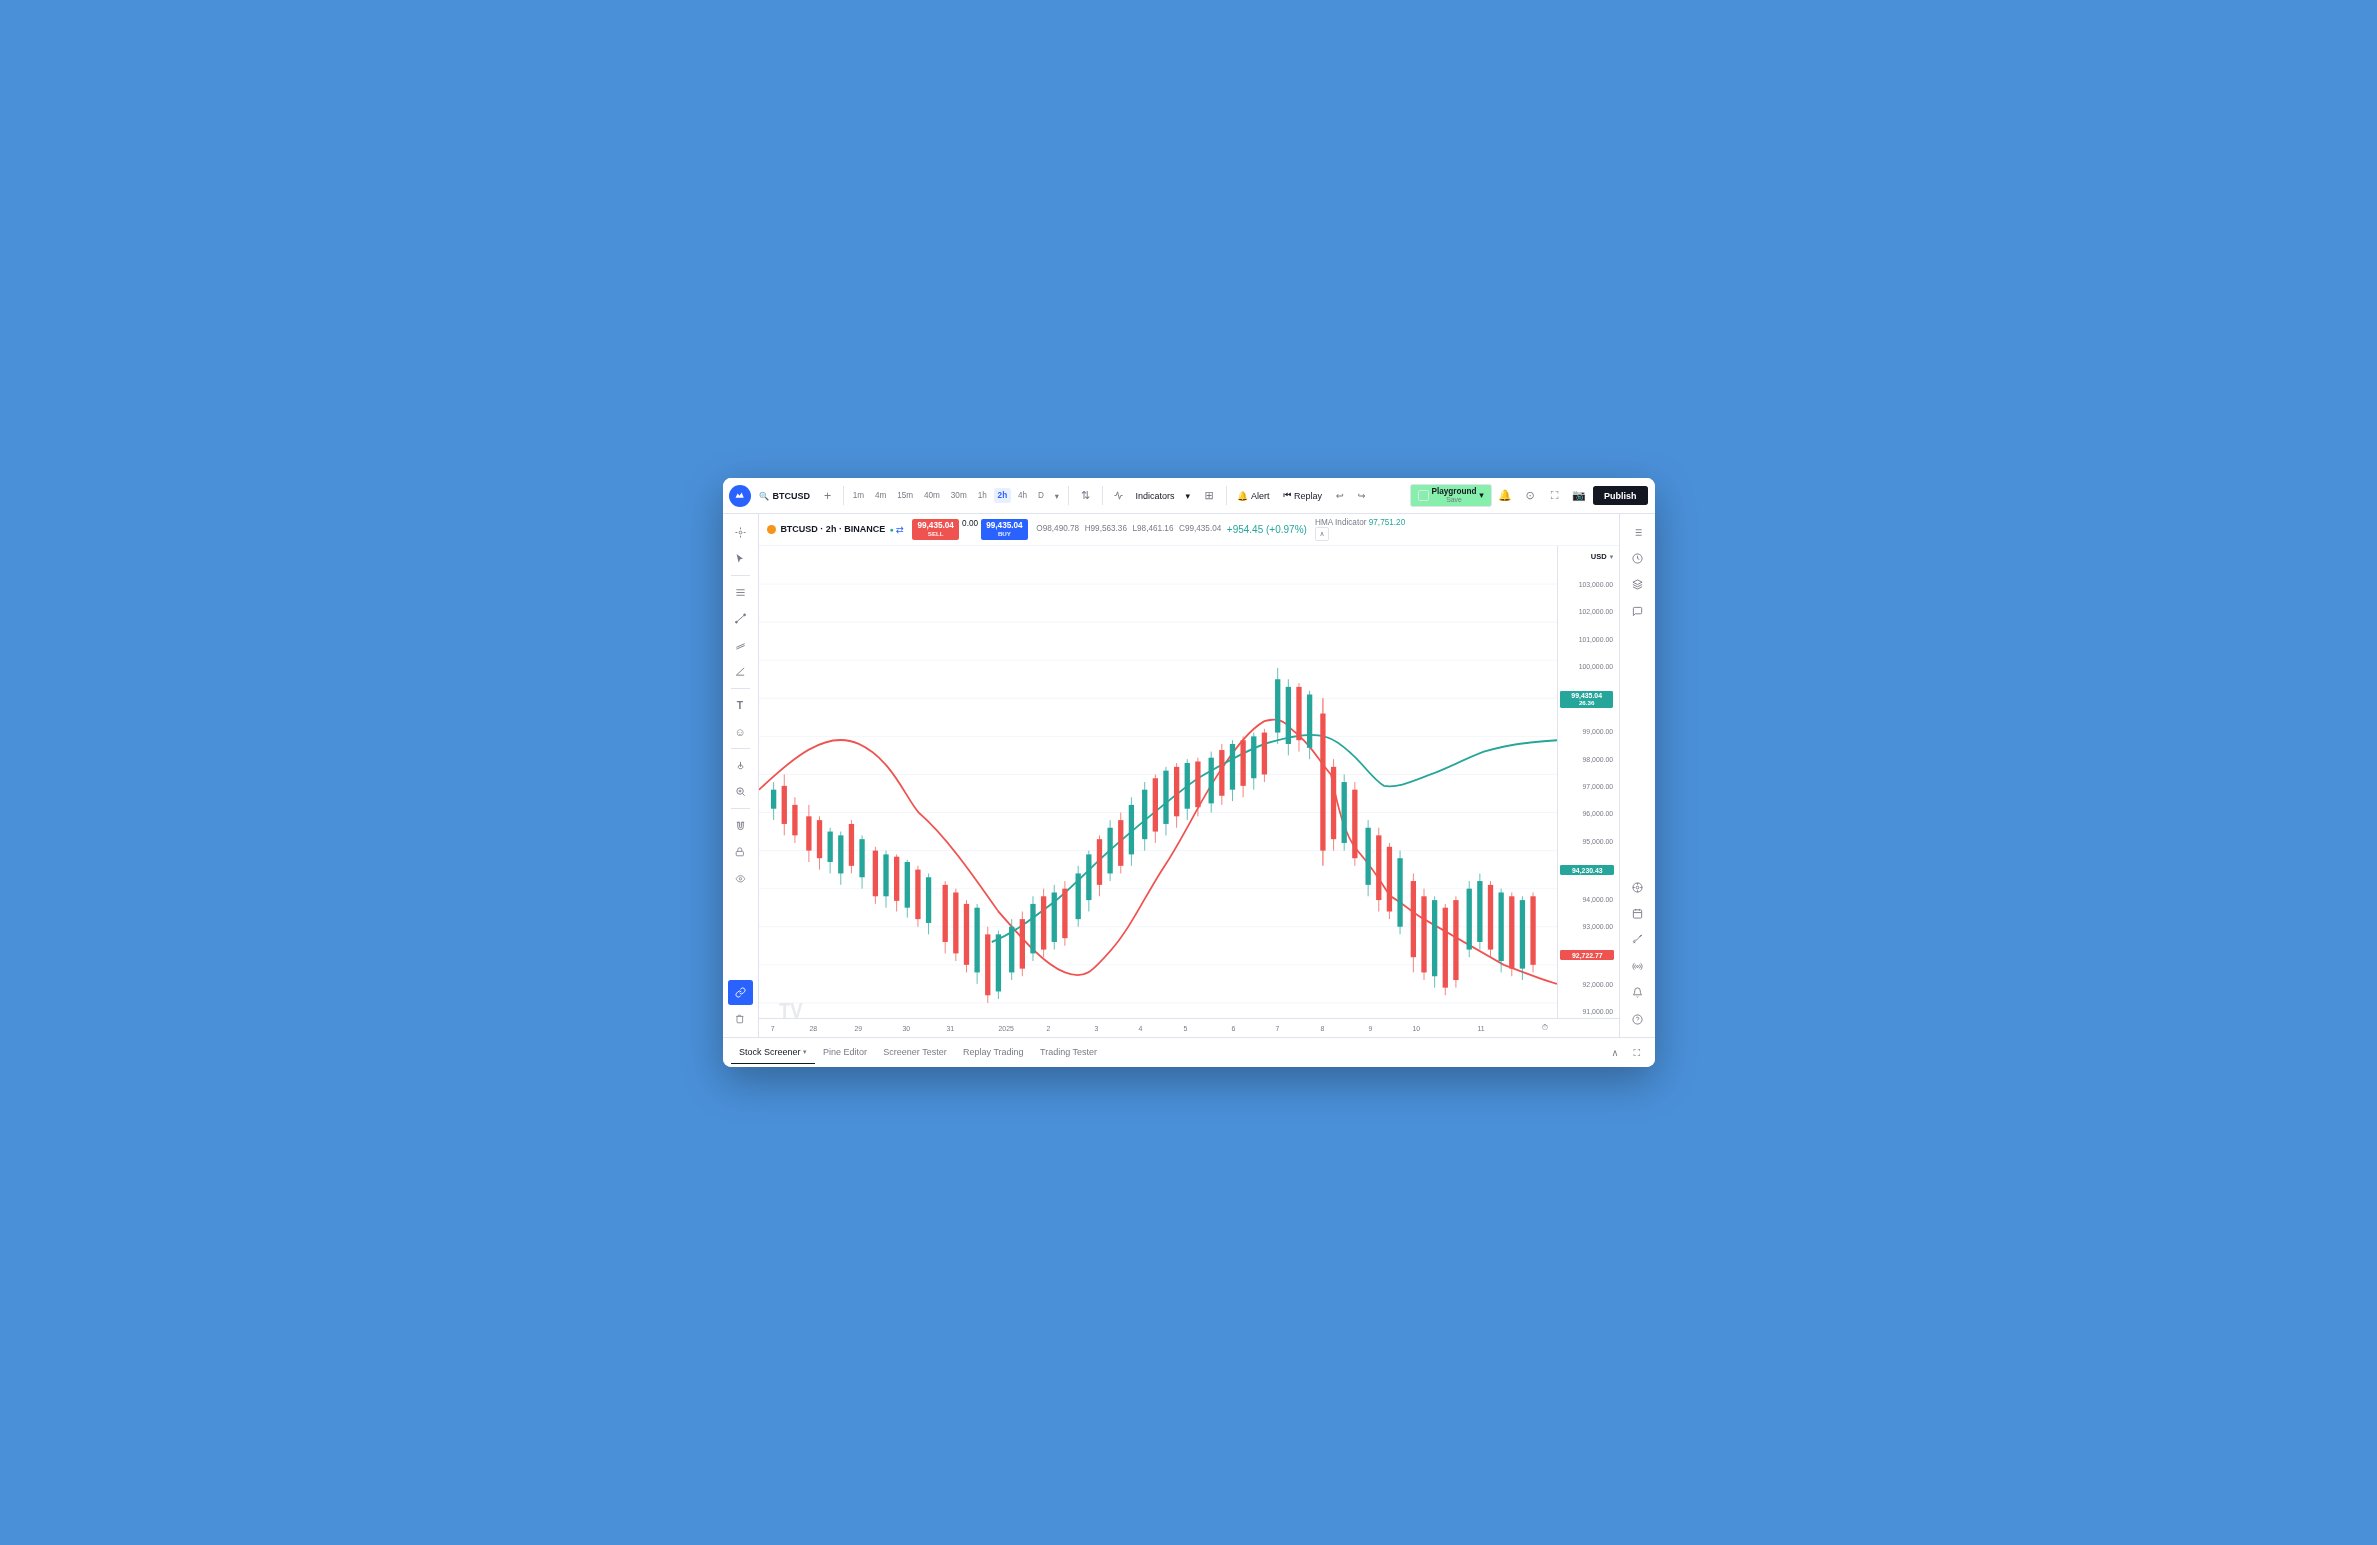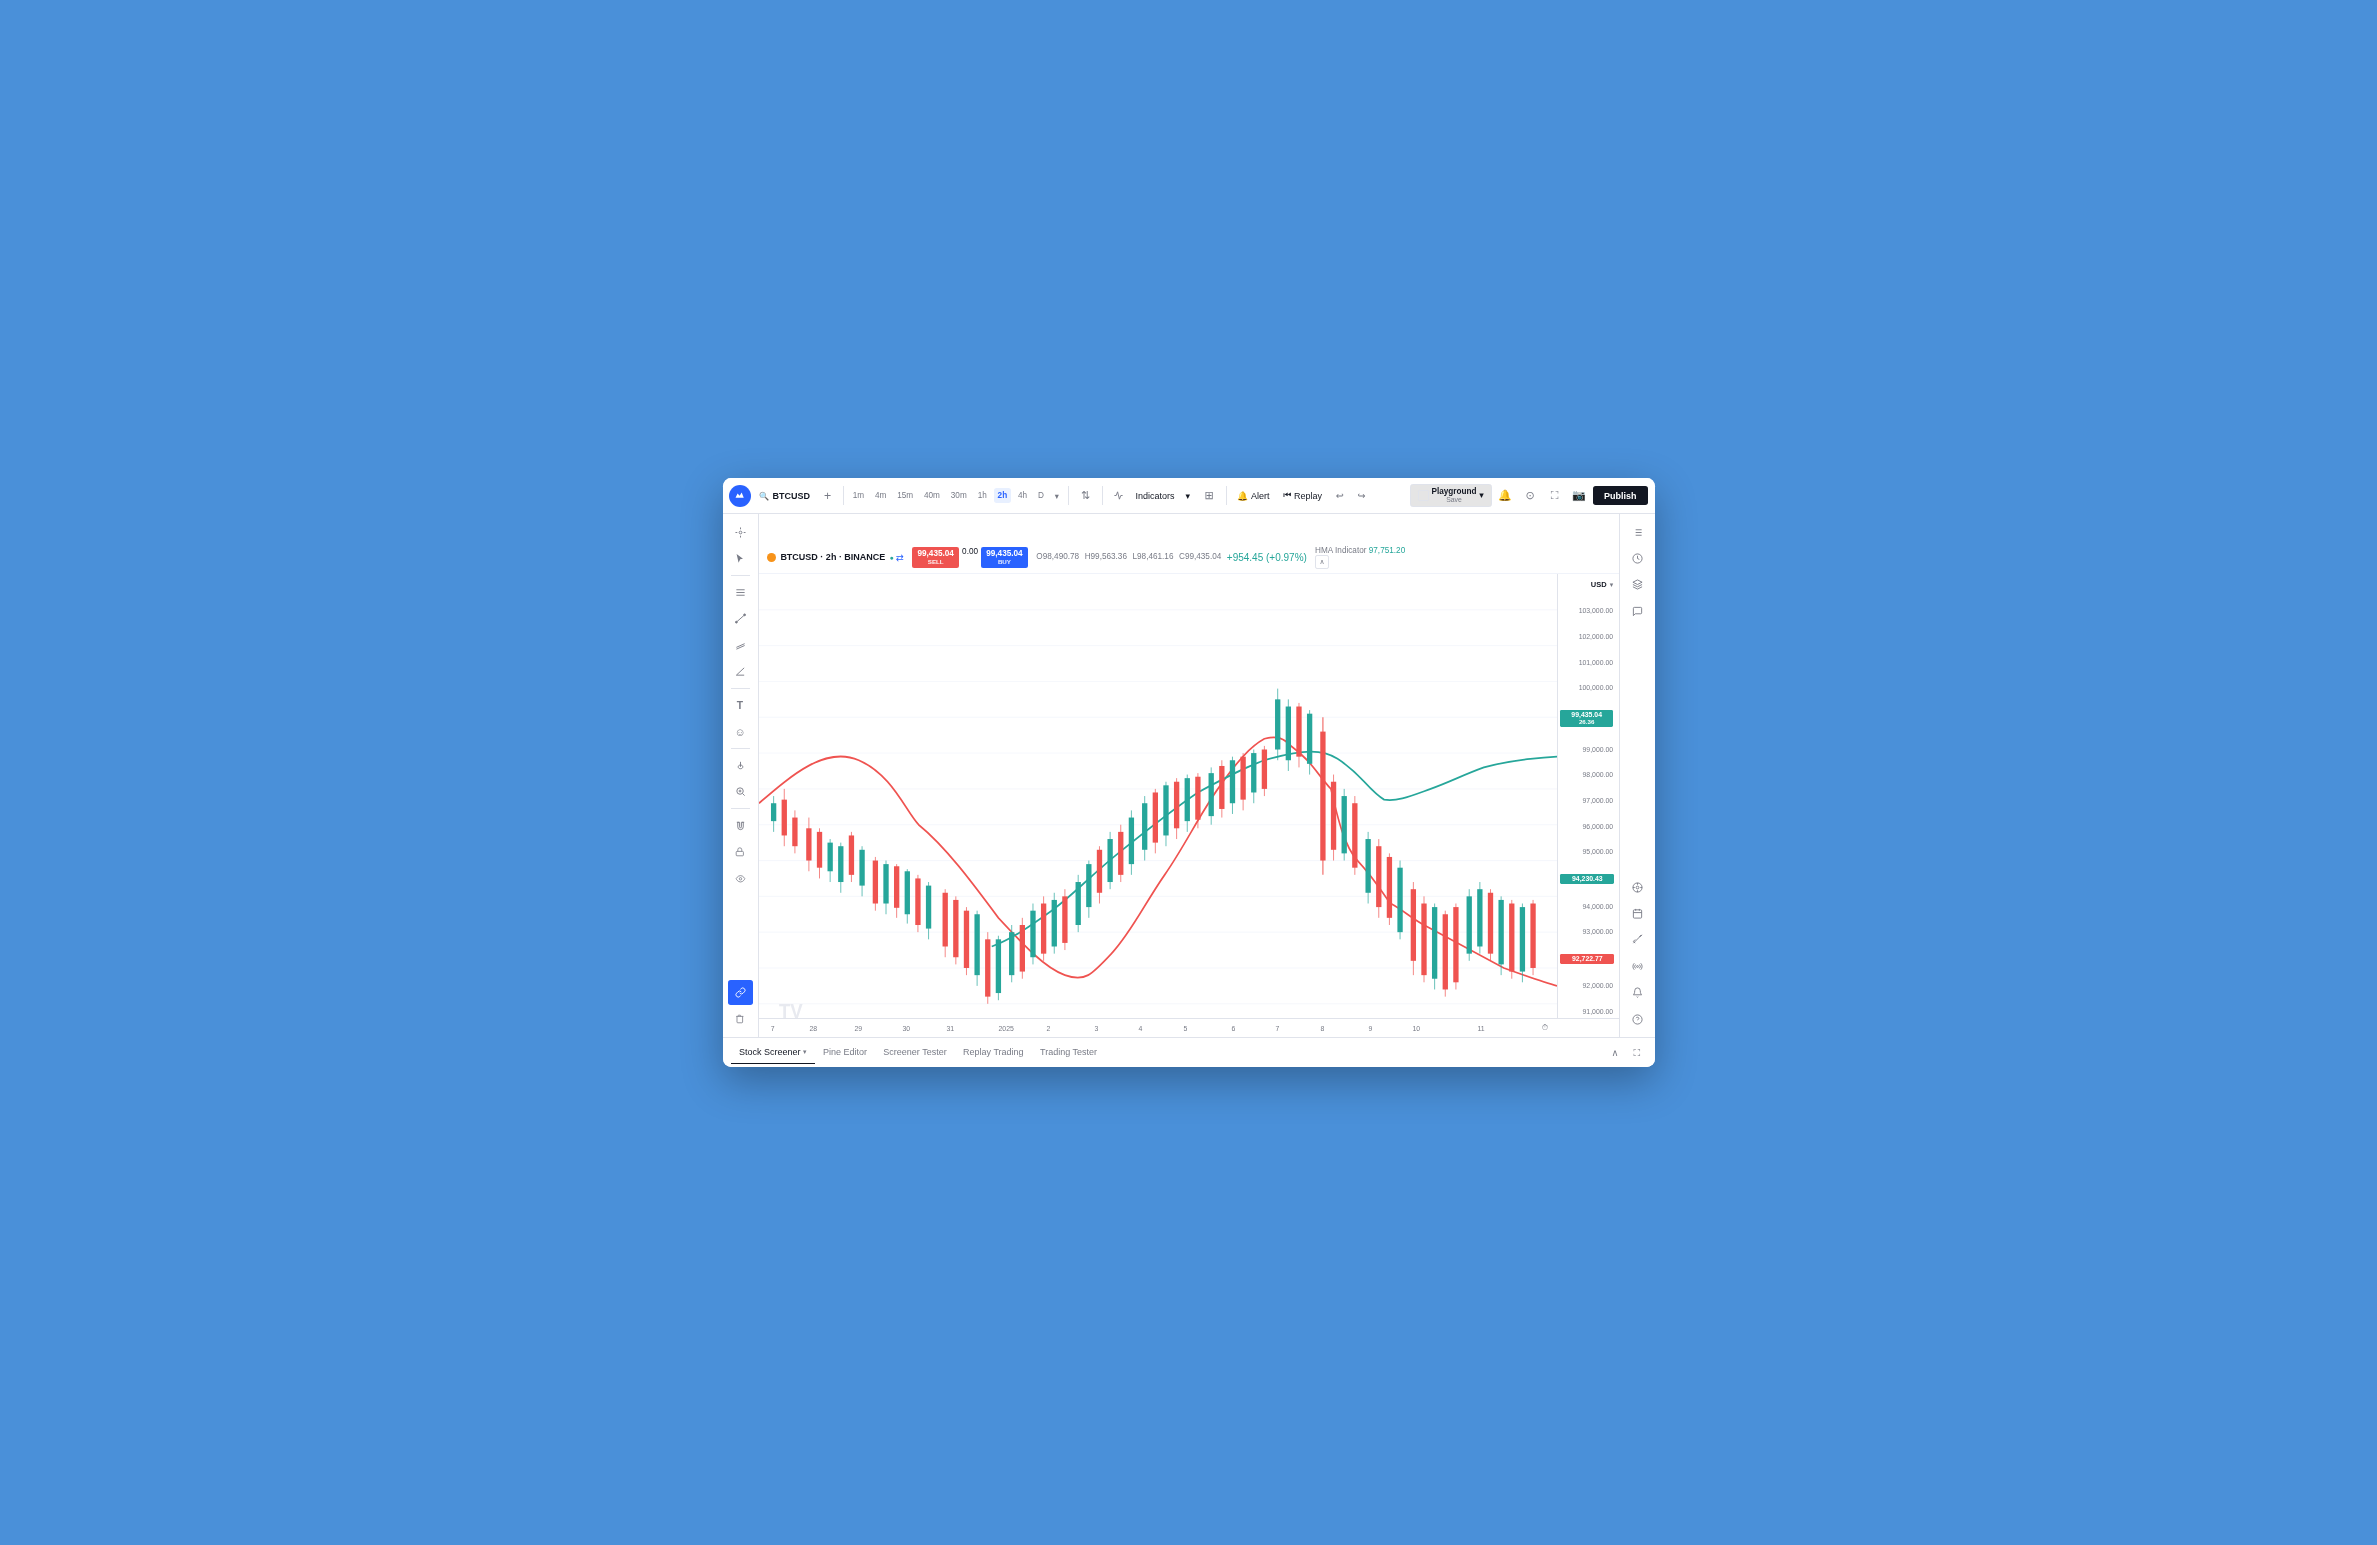--- a/index.html
+++ b/index.html
@@ -162,21 +162,21 @@
       align-items: center;
       justify-content: center;
     }
     .spacer { flex: 1; }
     .playground-btn {
       display: flex;
       align-items: center;
       gap: 2.7px;
       padding: 2.7px 6.9px;
       border: 0.7px solid #e0e3eb;
-      background: #e5e5e5;
+      background: #86efac;
       color: #131722;
       cursor: pointer;
       border-radius: 2.7px;
       font-size: 9px;
     }
     .playground-label { display: flex; flex-direction: column; line-height: 1.1; }
     .playground-title { font-size: 8.2px; font-weight: 600; }
     .playground-save { font-size: 6.9px; color: #787b86; }
     .notify-btn {
       width: 22px; height: 22px;
@@ -250,21 +250,20 @@
 
     
     .chart-info-bar {
       display: flex;
       align-items: center;
       padding: 4.1px 8.2px;
       gap: 8.2px;
       border-bottom: 0.7px solid #f0f3fa;
       flex-shrink: 0;
       flex-wrap: wrap;
-      margin-top: 28px;
     }
     .symbol-info {
       display: flex;
       align-items: center;
       gap: 4.1px;
     }
     .symbol-dot {
       width: 9.6px;
       height: 9.6px;
       background: #f7931a;

